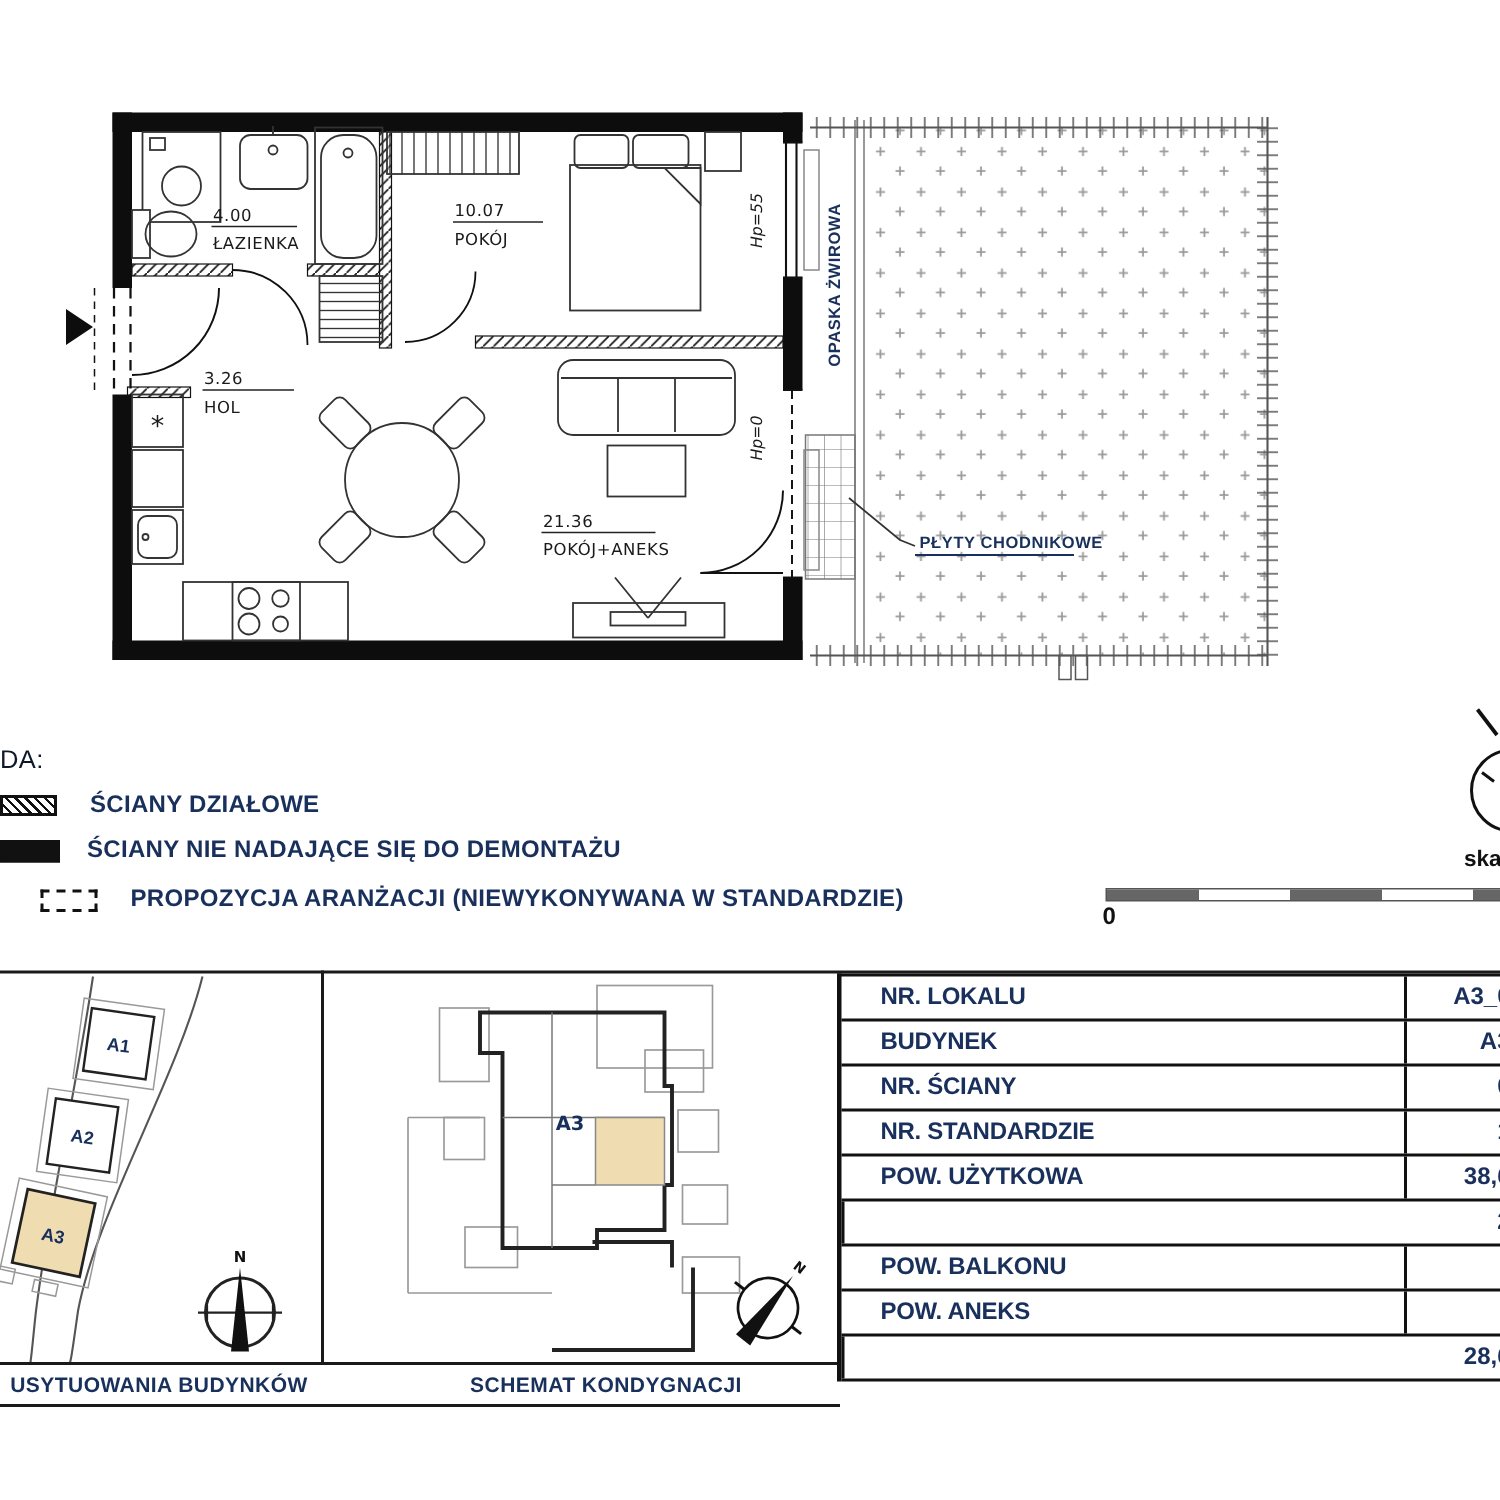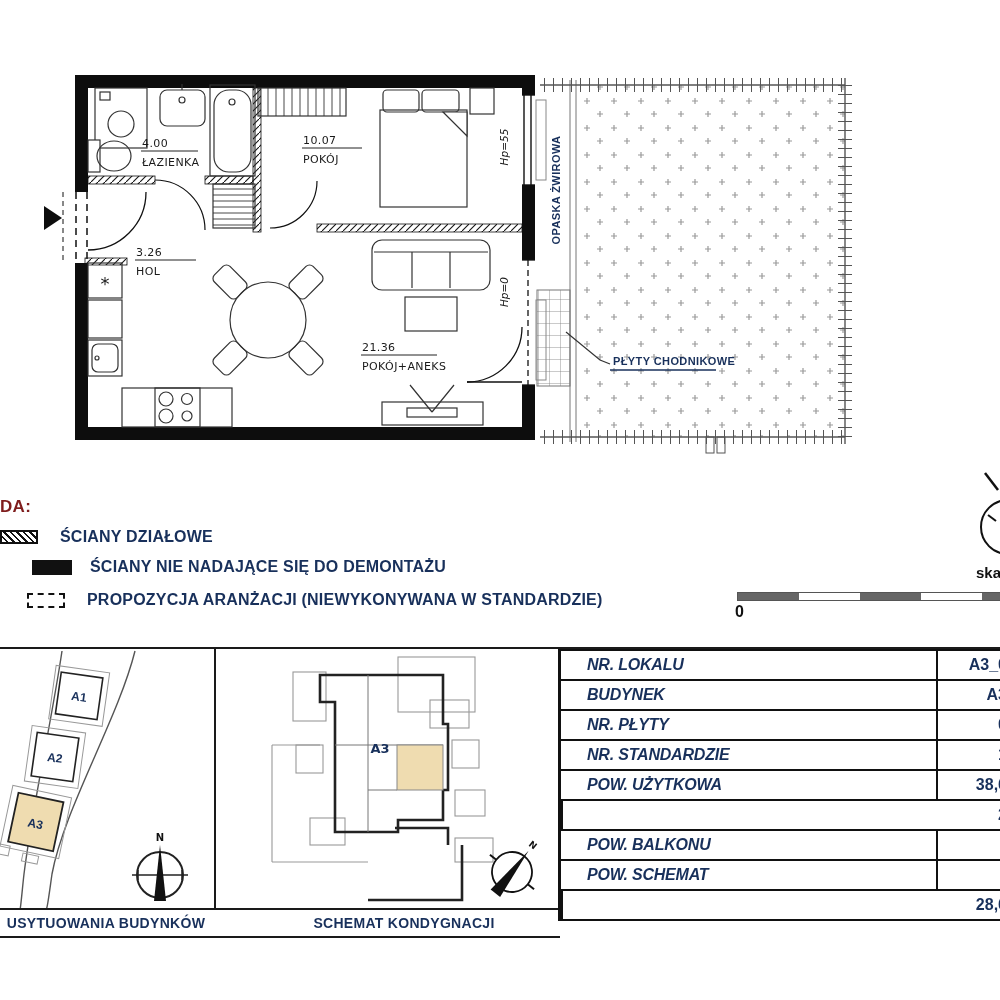--- a/index.html
+++ b/index.html
@@ -1,40 +1,40 @@
 <!DOCTYPE html>
 <html><head>
 <meta charset="utf-8">
 <style>
   html,body{margin:0;padding:0;background:#fff;}
   #page{position:relative;width:1000px;height:1000px;background:#fff;overflow:hidden;
         font-family:"Liberation Sans",sans-serif;}
   .abs{position:absolute;}
   
-  .legend-title{position:absolute;left:0px;top:497px;font-size:17px;font-weight:700;color:#7f1d1d;letter-spacing:.3px;text-align:right;}
+  .legend-title{position:absolute;left:0px;top:497px;font-size:17px;font-weight:400;color:#0f172a;letter-spacing:.3px;text-align:right;}
   .legend-row{position:absolute;left:0;display:flex;align-items:center;height:16px;}
   .legend-label{font-size:16px;font-weight:700;color:#18305b;letter-spacing:.2px;white-space:nowrap;}
   .sw{display:inline-block;margin-right:22px;}
   .sw-hatch{width:34px;height:10px;border:2px solid #111;
      background:repeating-linear-gradient(45deg,#fff 0 3px,#111 3px 4.6px);}
   .sw-solid{width:38px;height:13px;background:#111;border:1px solid #111;}
   .sw-dash{width:34px;height:11px;border:2px dashed #111;background:#fff;}
   
   .skala{position:absolute;left:976px;top:564px;width:56px;overflow:hidden;font-size:15px;font-weight:800;color:#111;white-space:nowrap;}
   .scalebar{position:absolute;left:737px;top:592px;width:263px;height:7px;border:1px solid #555;
      background:repeating-linear-gradient(90deg,#666 0 61px,#fff 61px 122px);}
   .scalezero{position:absolute;left:735px;top:603px;font-size:16px;font-weight:800;color:#111;}
   
   .hline{position:absolute;background:#1a1a1a;}
   .vline{position:absolute;background:#1a1a1a;}
   .caption{position:absolute;font-size:14px;font-weight:800;color:#18305b;letter-spacing:.3px;text-align:center;line-height:26px;white-space:nowrap;}
   
   .unit-table{position:absolute;left:558px;top:649px;width:452px;border-left:3px solid #111;border-top:2px solid #111;}
   .trow{display:flex;height:28px;border-bottom:2px solid #111;}
-  .tlabel{flex:0 0 349px;padding-left:26px;font-size:16px;font-weight:800;color:#18305b;line-height:28px;letter-spacing:-.2px;white-space:nowrap;font-style:italic;}
+  .tlabel{flex:0 0 349px;padding-left:26px;font-size:16px;font-weight:800;color:#18305b;line-height:28px;letter-spacing:-.2px;white-space:nowrap;}
   .tvalue{flex:1;border-left:2px solid #111;text-align:right;padding-right:6px;font-size:16px;font-weight:800;color:#18305b;line-height:28px;white-space:nowrap;}
   svg text{font-family:"DejaVu Sans",sans-serif;}
   .planlbl{font-size:11px;font-weight:500;fill:#1a1a1a;letter-spacing:.4px;}
   .hp{font-size:10.5px;font-style:italic;fill:#1a1a1a;}
   .gardenlbl{font-size:11px;font-weight:700;fill:#18305b;letter-spacing:.4px;font-family:"Liberation Sans",sans-serif;}
   .bldlbl{font-size:12px;font-weight:800;fill:#18305b;font-family:"Liberation Sans",sans-serif;}
 </style>
 </head>
 <body>
 
@@ -204,21 +204,21 @@
       <line x1="361" y1="355" x2="437" y2="355" stroke="#222"></line>
       <text class="planlbl" x="362" y="370">POKÓJ+ANEKS</text>
     </g>
   </svg>
 
   <div class="legend-title">DA:</div>
   <div class="legend-row" style="top:529px;">
     <span class="sw sw-hatch"></span>
     <span class="legend-label">ŚCIANY DZIAŁOWE</span>
   </div>
-  <div class="legend-row" style="top:559px;margin-left:32px;">
+  <div class="legend-row" style="top:559px;">
     <span class="sw sw-solid" style="margin-right:18px;"></span>
     <span class="legend-label">ŚCIANY NIE NADAJĄCE SIĘ DO DEMONTAŻU</span>
   </div>
   <div class="legend-row" style="top:592px;margin-left:27px;">
     <span class="sw sw-dash"></span>
     <span class="legend-label">PROPOZYCJA ARANŻACJI (NIEWYKONYWANA W STANDARDZIE)</span>
   </div>
 
   <svg class="abs" style="left:958px;top:465px;" width="42" height="95" viewBox="0 0 42 95">
     <circle cx="50" cy="62" r="27" fill="none" stroke="#111" stroke-width="2"></circle>
@@ -305,40 +305,40 @@
   <div class="unit-table">
     <div class="trow">
       <div class="tlabel">NR. LOKALU</div>
       <div class="tvalue">A3_0</div>
     </div>
     <div class="trow">
       <div class="tlabel">BUDYNEK</div>
       <div class="tvalue">A3</div>
     </div>
     <div class="trow">
-      <div class="tlabel">NR. PŁYTY</div>
+      <div class="tlabel">NR. ŚCIANY</div>
       <div class="tvalue">0</div>
     </div>
     <div class="trow">
       <div class="tlabel">NR. STANDARDZIE</div>
       <div class="tvalue">1</div>
     </div>
     <div class="trow">
       <div class="tlabel">POW. UŻYTKOWA</div>
       <div class="tvalue">38,6</div>
     </div>
     <div class="trow">
       <div class="tvalue">2</div>
     </div>
     <div class="trow">
       <div class="tlabel">POW. BALKONU</div>
       <div class="tvalue">-</div>
     </div>
     <div class="trow">
-      <div class="tlabel">POW. SCHEMAT</div>
+      <div class="tlabel">POW. ANEKS</div>
       <div class="tvalue">-</div>
     </div>
     <div class="trow">
       <div class="tvalue">28,6</div>
     </div>
   </div>
 
 </div>
 
 </body></html>

